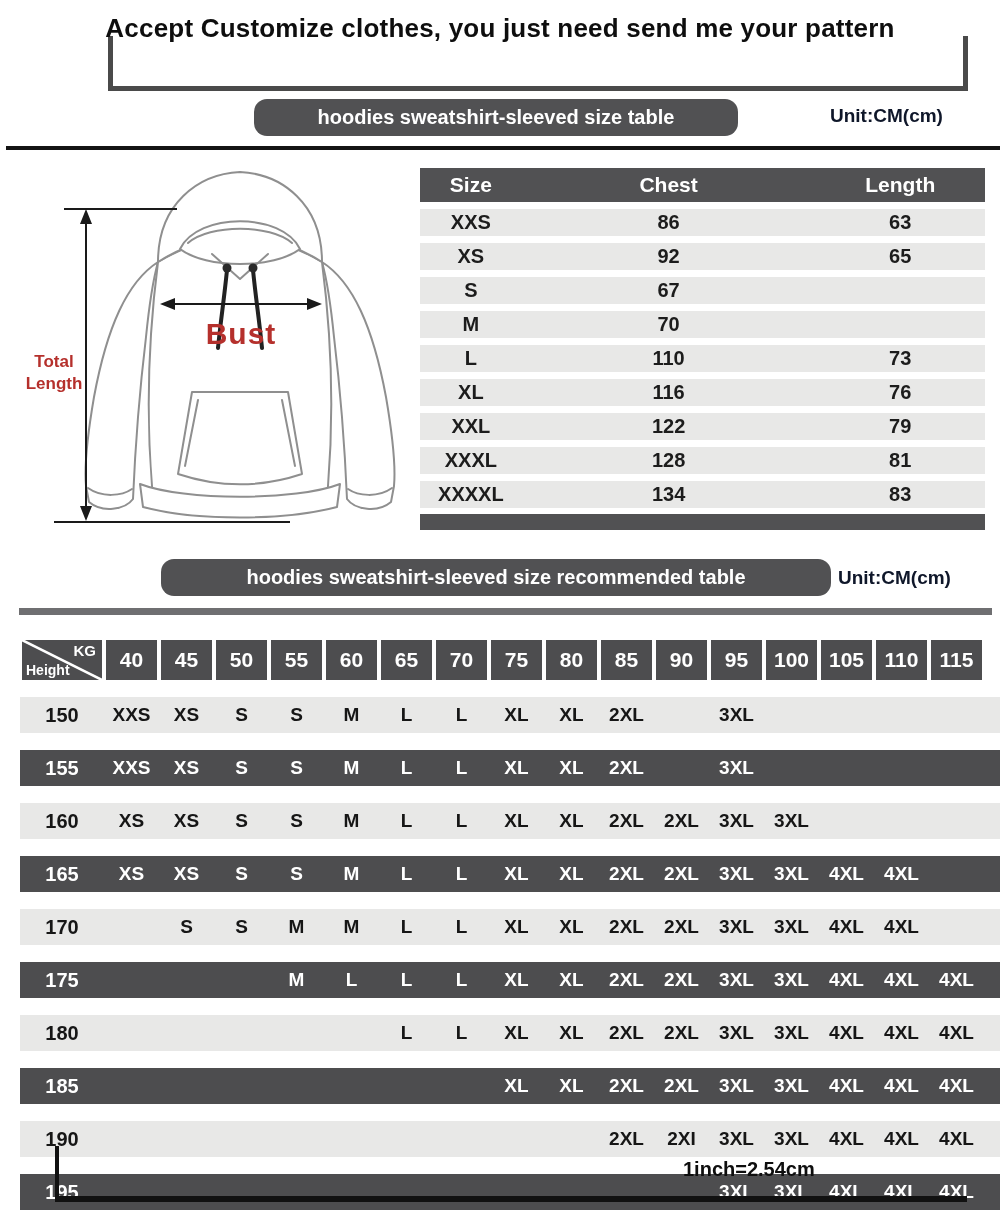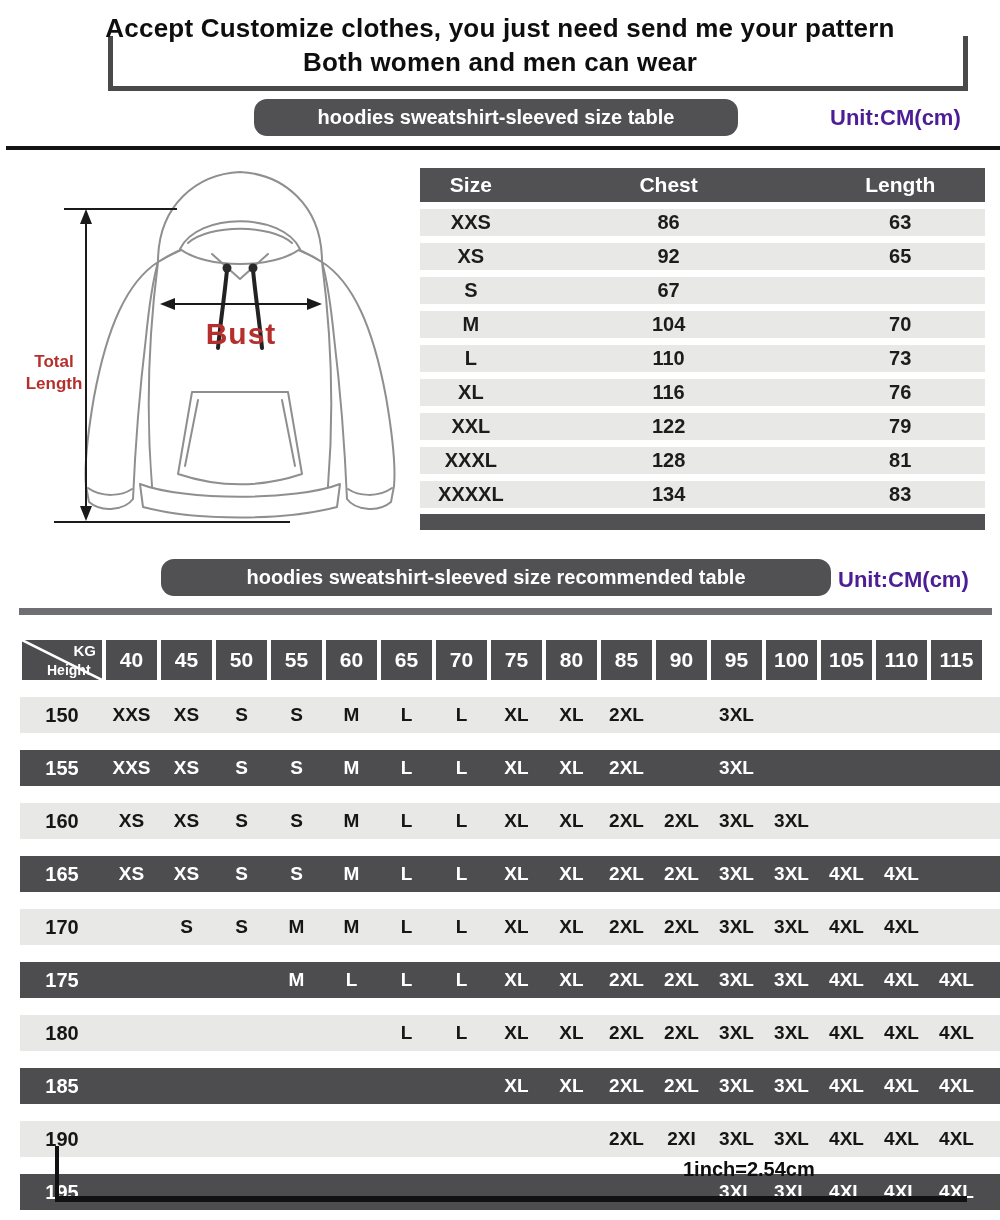--- a/index.html
+++ b/index.html
@@ -17,21 +17,21 @@
     font-weight:bold; font-size:26px; color:#0e0e0e; letter-spacing:0.2px; }
   .title-line.l1 { top:13px; }
   .title-line.l2 { top:47px; }
 
   
   .banner { position:absolute; background:var(--banner,#515153); color:#fff;
     display:flex; align-items:center; justify-content:center;
     font-weight:bold; font-size:20px;border-radius:13px; }
   .banner.b1 { left:254px; top:99px;  width:484px; height:37px; }
   .banner.b2 { left:161px; top:559px; width:670px; height:37px; }
-  .unit { position:absolute; font-weight:bold; font-size:22px; color:#4c1d95; }
+  .unit { position:absolute; font-weight:bold; font-size:19px; color:#0f172a; }
   .unit.u1 { left:830px; top:105px; }
   .unit.u2 { left:838px; top:567px; }
 
   .rule1 { position:absolute; left:6px;  top:146px; width:994px; height:4px; background:#141414; }
   .rule2 { position:absolute; left:19px; top:608px; width:973px; height:7px; background:#6f6f71; }
 
   
   .hoodie-svg { position:absolute; left:22px; top:152px; }
   .red-label { fill:var(--red,#b5302c); font-weight:bold; font-family:"Liberation Sans",sans-serif; }
 
@@ -45,41 +45,40 @@
 
   
   .matrix { position:absolute; left:20px; top:640px; width:988px; }
   .mx-grid { display:grid; grid-template-columns:84px repeat(16,55px); }
   .mx-hcell { height:40px; padding:0 2px; box-sizing:border-box; }
   .mx-hcell .box { background:var(--dark,#4d4d4f); color:#fff; height:100%;
     display:flex; align-items:center; justify-content:center; font-size:21px; font-weight:bold; }
   .corner { position:relative; }
   .corner svg { position:absolute; left:0; top:0; width:100%; height:100%; }
   .corner .kg { position:absolute; top:2px; right:6px; font-size:15px; font-weight:bold; }
-  .corner .ht { position:absolute; bottom:2px; left:4px; font-size:14px; font-weight:bold;margin-left:21px; }
+  .corner .ht { position:absolute; bottom:2px; left:4px; font-size:14px; font-weight:bold; }
   .mx-row { height:36px; margin-top:17px; font-weight:bold; }
   .mx-row.light { background:var(--light,#e8e8e7); color:#161616; }
   .mx-row.dark  { background:var(--dark,#4d4d4f);  color:#ffffff; }
   .mx-cell { display:flex; align-items:center; justify-content:center; font-size:19px; }
   .mx-label { font-size:20px; }
 
   
   .footer-bracket { position:absolute; left:55px; top:1146px; width:908px; height:50px;
     border-left:4px solid #111; border-bottom:6px solid #111; }
   .footer-note { position:absolute; left:75px;  top:1156px; font-size:21px; font-weight:bold; color:#0e0e0e; }
   .footer-conv { position:absolute; left:683px; top:1158px; font-size:20px; font-weight:bold; color:#0e0e0e; }
 </style>
 </head>
 <body>
 
 <div class="page" style="--banner: #515153; --dark: #4d4d4f; --light: #e8e8e7; --red: #b5302c;">
 
   <div class="title-bracket"></div>
   <div class="title-line l1">Accept Customize clothes, you just need send me your pattern</div>
-  <div class="title-line l2">Both women and men can wear</div>
 
   <div class="banner b1">hoodies sweatshirt-sleeved size  table</div>
   <div class="unit u1">Unit:CM(cm)</div>
   <div class="rule1"></div>
 
   <svg class="hoodie-svg" width="398" height="398" viewBox="0 0 398 398">
     <g stroke="#8f8f8f" stroke-width="2" fill="#ffffff" stroke-linejoin="round" stroke-linecap="round">
       <path d="M136,110 C105,130 85,175 72,245 C66,280 62,312 64,334 L67,350 C80,361 103,358 111,347 C113,300 118,235 124,185 C127,155 131,128 136,110 Z"></path>
       <path d="M300,110 C331,130 351,175 364,245 C370,280 374,312 372,334 L369,350 C356,361 333,358 325,347 C323,300 318,235 312,185 C309,155 305,128 300,110 Z"></path>
       <path d="M136,110 C127,180 124,260 130,334 L132,350 L304,350 L306,334 C312,260 309,180 300,110 C272,93 246,86 218,86 C190,86 164,93 136,110 Z"></path>
@@ -134,21 +133,20 @@
           <div class="st-cell">XS</div>
           <div class="st-cell">92</div>
           <div class="st-cell">65</div>
         </div>
         <div class="st-grid st-row">
           <div class="st-cell">S</div>
           <div class="st-cell">67</div>
         </div>
         <div class="st-grid st-row">
           <div class="st-cell">M</div>
-          <div class="st-cell">104</div>
           <div class="st-cell">70</div>
         </div>
         <div class="st-grid st-row">
           <div class="st-cell">L</div>
           <div class="st-cell">110</div>
           <div class="st-cell">73</div>
         </div>
         <div class="st-grid st-row">
           <div class="st-cell">XL</div>
           <div class="st-cell">116</div>

